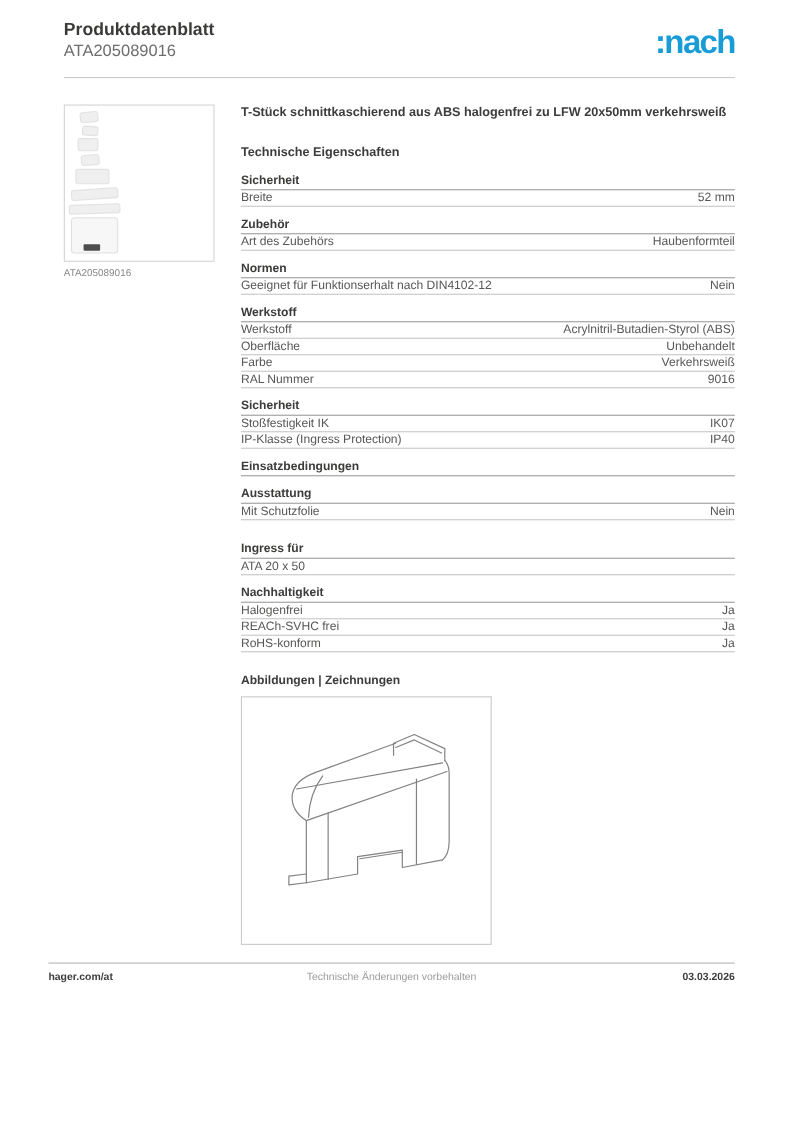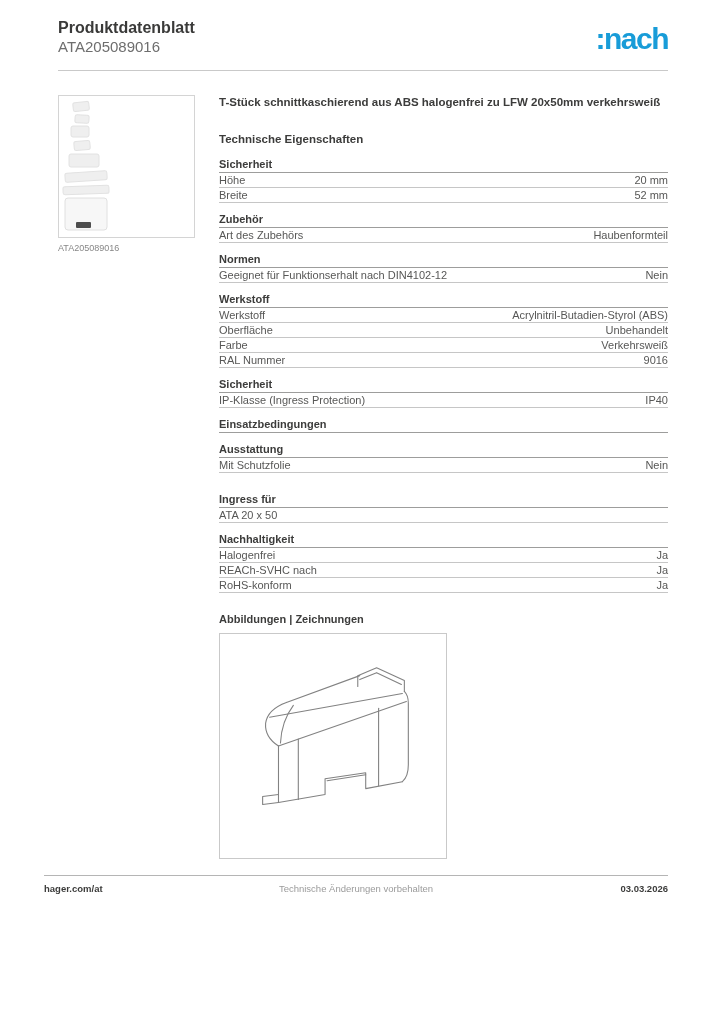--- a/index.html
+++ b/index.html
@@ -157,24 +157,20 @@
 
     <div class="right-col">
       <div class="product-title">T-Stück schnittkaschierend aus ABS halogenfrei zu LFW 20x50mm verkehrsweiß</div>
       <div class="tech-heading">Technische Eigenschaften</div>
 
       <div>
   <div class="section">
     <div class="sec-heading">Sicherheit</div>
     <div class="sec-rows">
               <div class="spec-row">
-                <span class="spec-label">Höhe</span>
-                <span class="spec-value">20 mm</span>
-              </div>
-              <div class="spec-row">
                 <span class="spec-label">Breite</span>
                 <span class="spec-value">52 mm</span>
               </div>
             </div>
   </div>
 
   <div class="section">
     <div class="sec-heading">Zubehör</div>
     <div class="sec-rows">
               <div class="spec-row">
@@ -213,20 +209,24 @@
                 <span class="spec-label">RAL Nummer</span>
                 <span class="spec-value">9016</span>
               </div>
             </div>
   </div>
 
   <div class="section">
     <div class="sec-heading">Sicherheit</div>
     <div class="sec-rows">
               <div class="spec-row">
+                <span class="spec-label">Stoßfestigkeit IK</span>
+                <span class="spec-value">IK07</span>
+              </div>
+              <div class="spec-row">
                 <span class="spec-label">IP-Klasse (Ingress Protection)</span>
                 <span class="spec-value">IP40</span>
               </div>
             </div>
   </div>
 
   <div class="section">
     <div class="sec-heading">Einsatzbedingungen</div>
   </div>
 
@@ -251,21 +251,21 @@
   </div>
 
   <div class="section">
     <div class="sec-heading">Nachhaltigkeit</div>
     <div class="sec-rows">
               <div class="spec-row">
                 <span class="spec-label">Halogenfrei</span>
                 <span class="spec-value">Ja</span>
               </div>
               <div class="spec-row">
-                <span class="spec-label">REACh-SVHC nach</span>
+                <span class="spec-label">REACh-SVHC frei</span>
                 <span class="spec-value">Ja</span>
               </div>
               <div class="spec-row">
                 <span class="spec-label">RoHS-konform</span>
                 <span class="spec-value">Ja</span>
               </div>
             </div>
   </div>
 </div>
 

